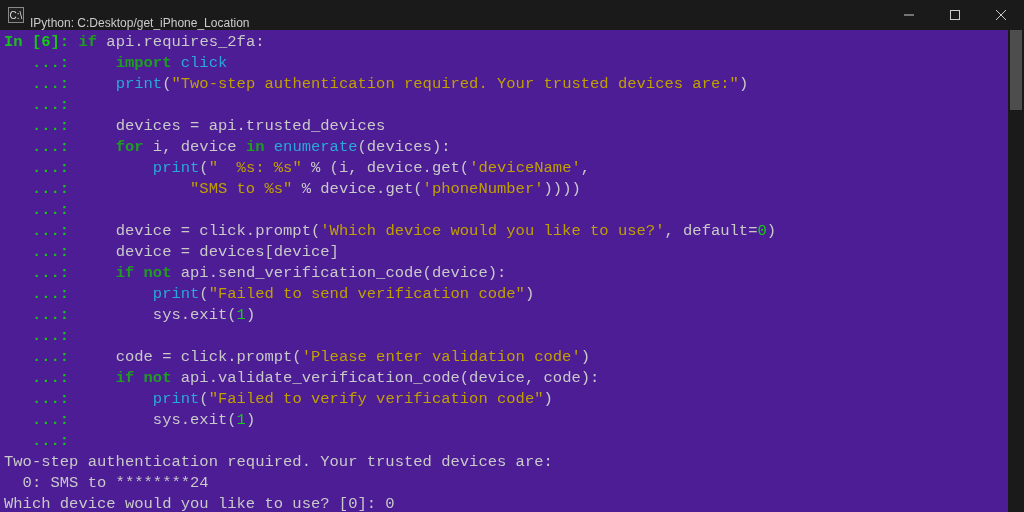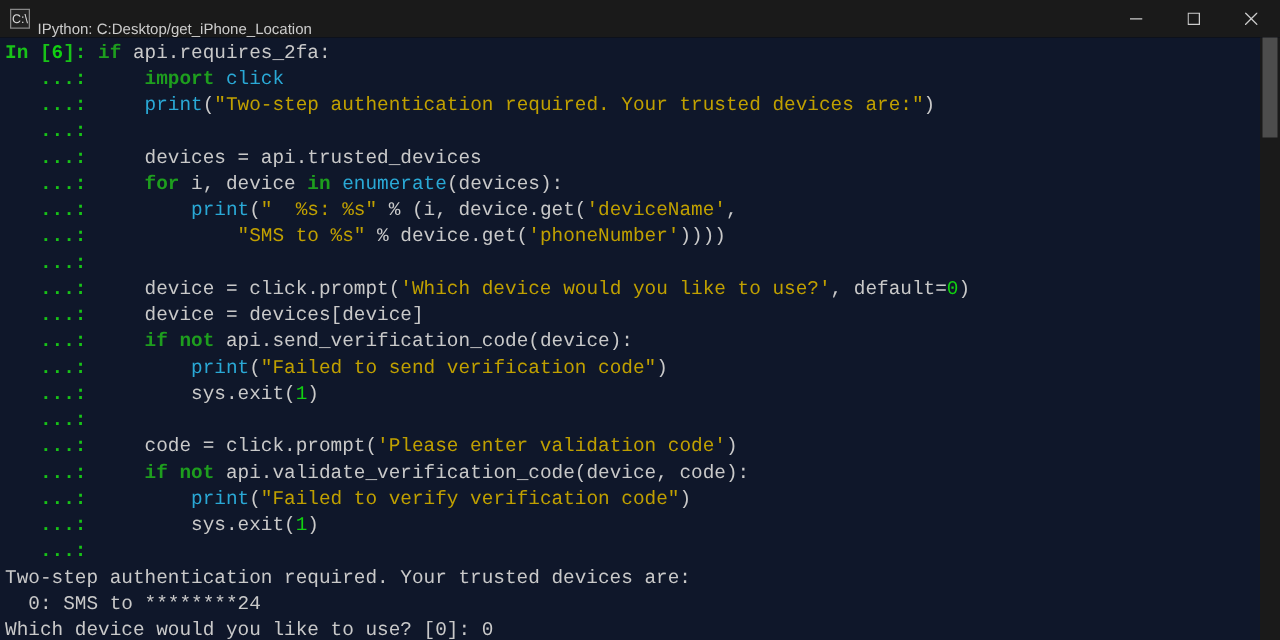--- a/index.html
+++ b/index.html
@@ -30,21 +30,21 @@
   .titlebar .win-btn {
     width: 46px; height: 100%;
     display: flex; align-items: center; justify-content: center;
     color: #ccc;
   }
   .titlebar .win-btn svg { width: 10px; height: 10px; stroke: currentColor; stroke-width: 1; fill: none; }
 
   .terminal-wrap {
     position: relative;
     height: calc(512px - 30px);
-    background: #0f172a;
+    background: #4c1d95;
   }
   .terminal {
     height: 100%;
     overflow: hidden;
     padding: 2px 0 0 4px;
   }
   .terminal pre {
     font-family: Consolas, 'Courier New', monospace;
     font-size: 15.5px;
     line-height: 21px;

